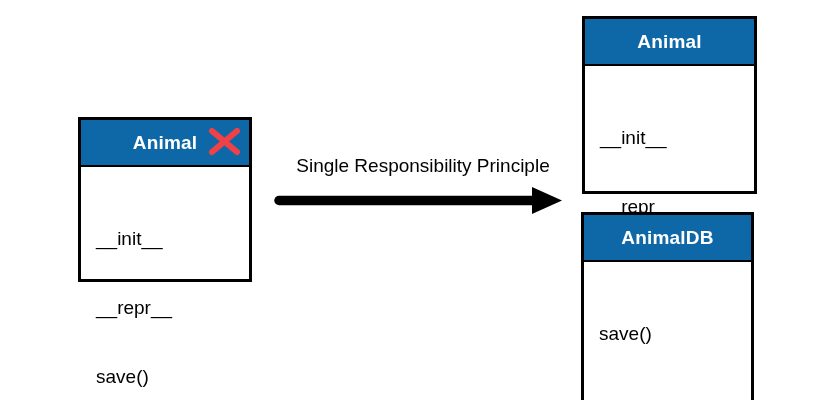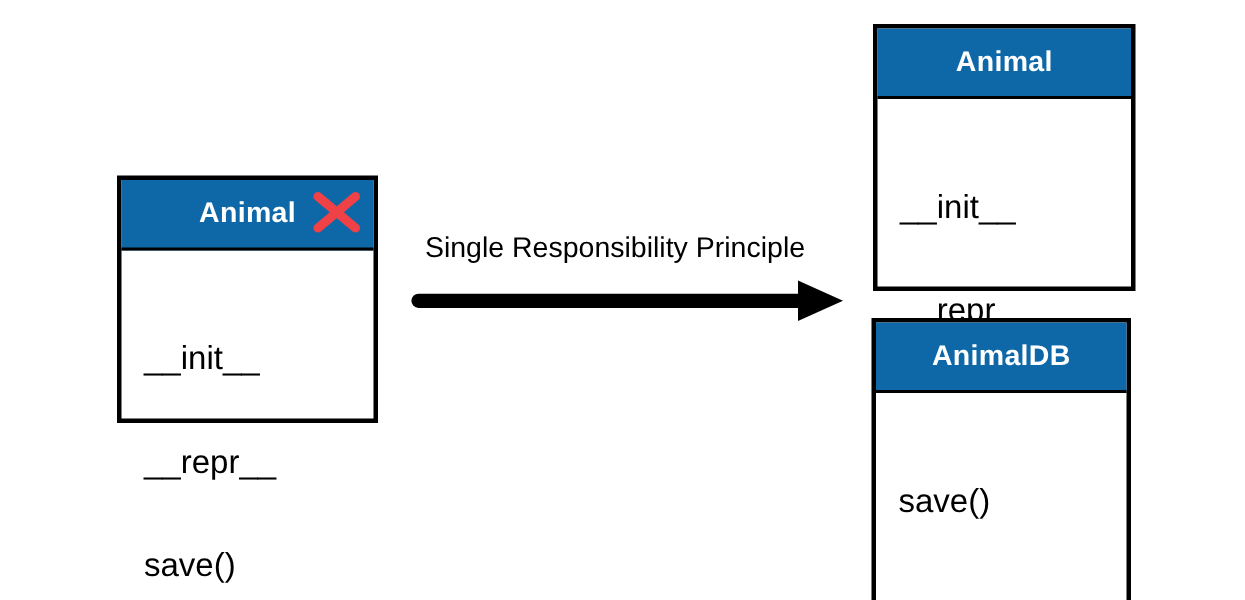--- a/index.html
+++ b/index.html
@@ -19,30 +19,30 @@
     background:var(--header-bg,#0E68A8);
     border-bottom:2px solid var(--border,#000000);
     display:flex; align-items:center; justify-content:center;
   }
   .class-title {
     color:var(--header-text,#ffffff);
     font-weight:bold; font-size:19px; letter-spacing:0.2px;
   }
   .class-body {
     padding:14px 6px 0 15px;
-    font-size:22px; line-height:23px;
+    font-size:19px; line-height:23px;
     color:var(--body-text,#000000);
     white-space:pre;
   }
   .x-mark { position:absolute; right:8px; top:7px; width:33px; height:29px; }
   #box-left        { left:78px;  top:117px; width:174px; height:165px; }
   #box-right-top   { left:582px; top:16px;  width:175px; height:178px; }
   #box-right-bottom{ left:581px; top:212px; width:173px; height:204px; }
   .arrow-label {
-    position:absolute; left:265px; top:155px; width:290px;
+    position:absolute; left:278px; top:155px; width:290px;
     text-align:center; font-size:19px; color:var(--body-text,#000000);
   }
   .arrow-svg { position:absolute; left:270px; top:184px; width:295px; height:33px; }
 </style>
 </head>
 <body>
 
 <div class="canvas">
 
   <div class="class-box" id="box-left">

